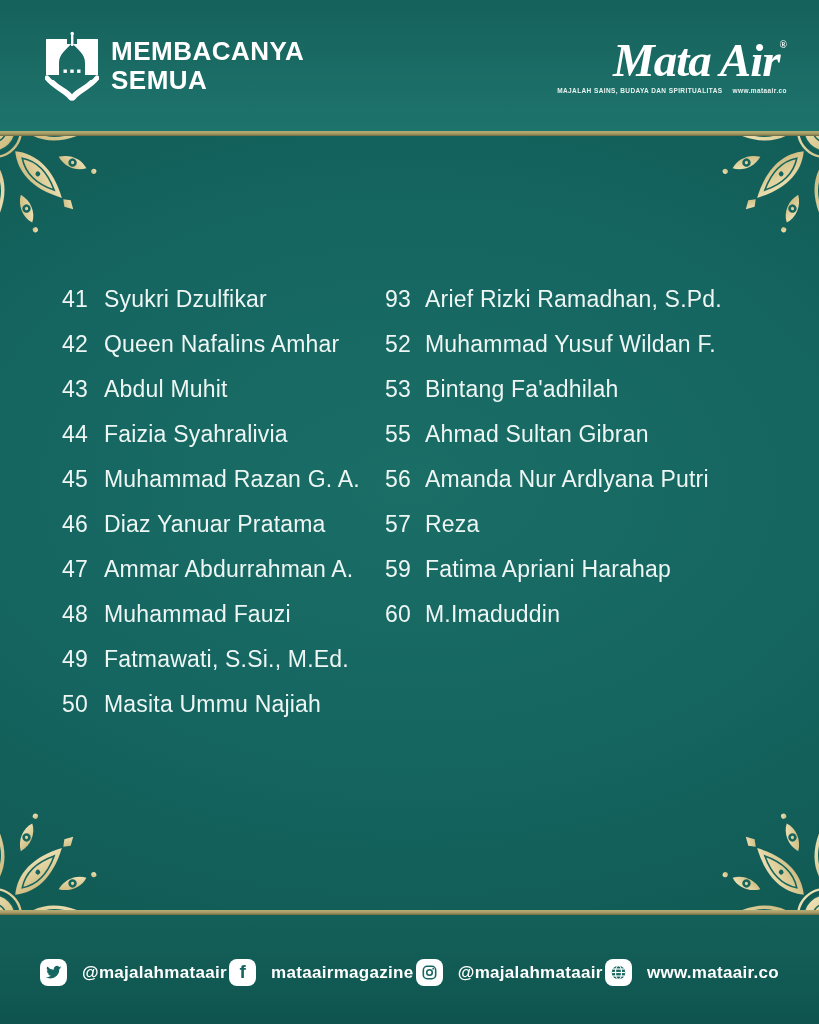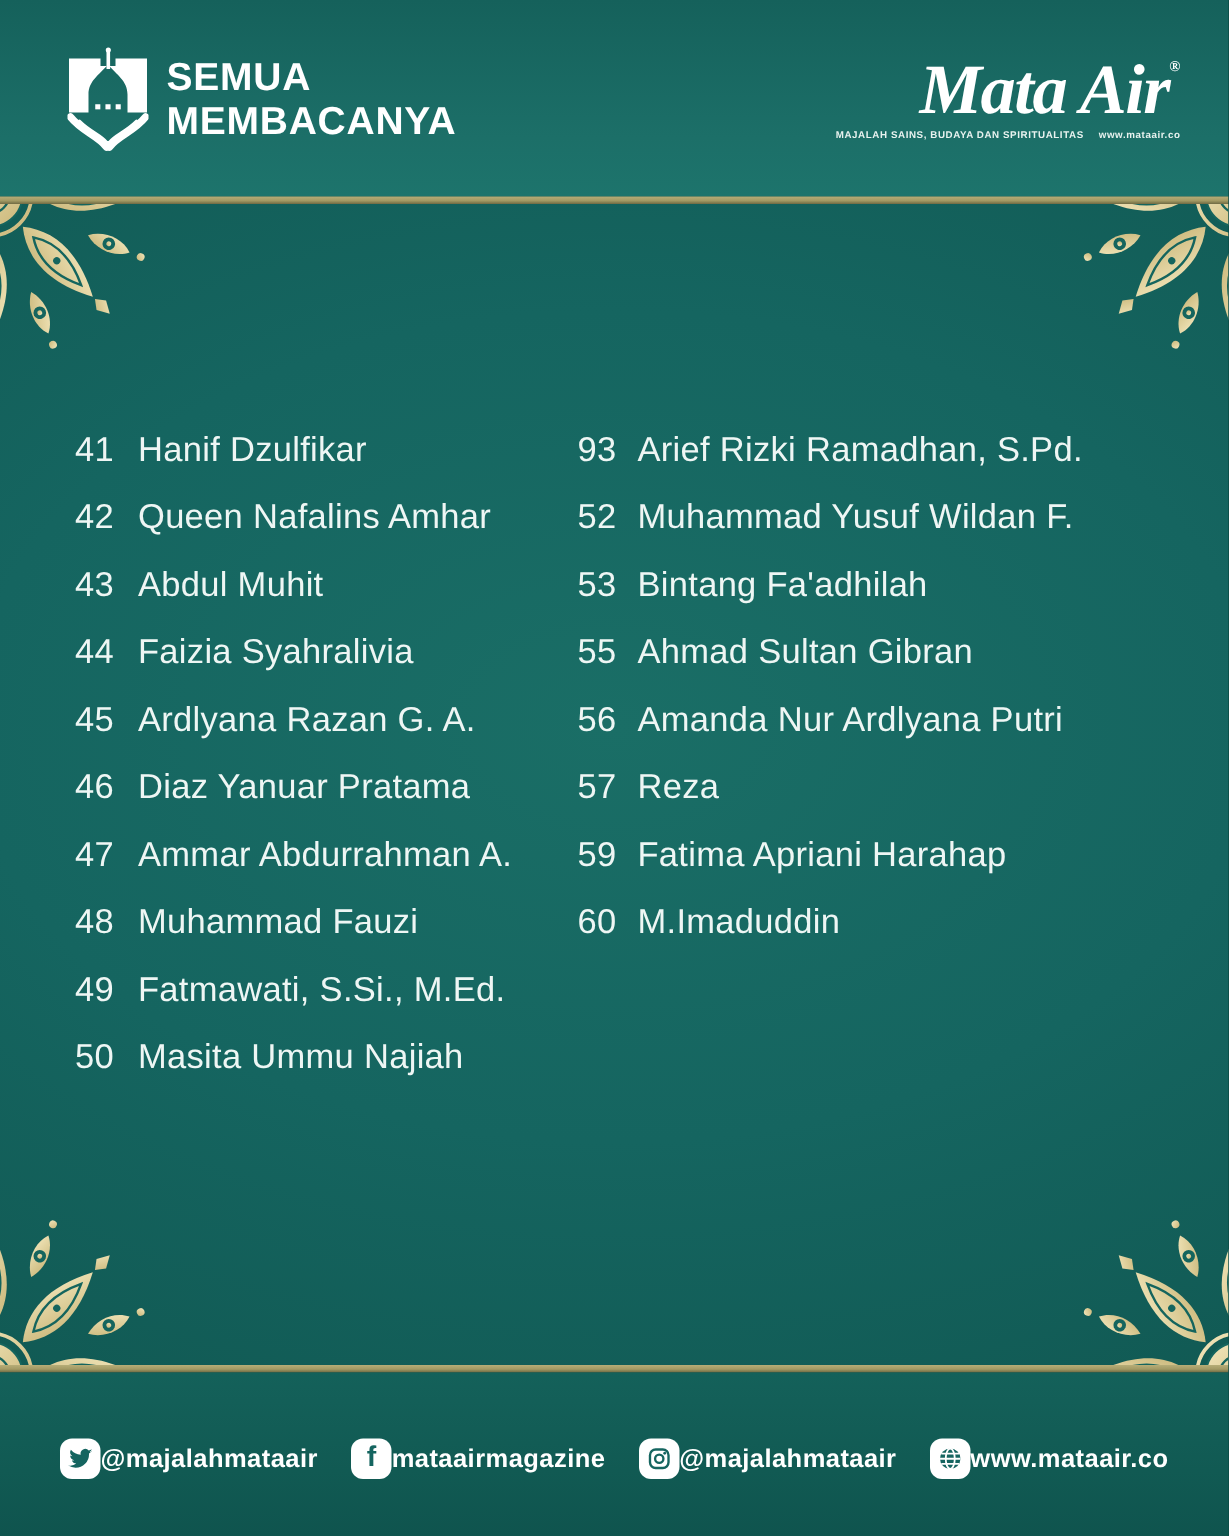--- a/index.html
+++ b/index.html
@@ -37,31 +37,31 @@
   .mandala.tl{left:-126px;top:-126px;}
   .mandala.tr{right:-126px;top:-126px;}
   .mandala.bl{left:-126px;bottom:-126px;}
   .mandala.br{right:-126px;bottom:-126px;}
   
   .list{position:relative;display:flex;padding:141px 0 0 50px;box-sizing:border-box;}
   .lcol{width:335px;flex:0 0 auto;}
   .rcol{flex:1;}
   .row{display:flex;height:45px;line-height:45px;font-size:23px;letter-spacing:.2px;font-weight:500;color:#eef6f4;}
   .row .num{flex:0 0 auto;}
-  .lcol .num{width:42px;}
+  .lcol .num{width:42px;margin-left:12px;}
   .rcol .num{width:40px;}
   .row .nm{white-space:nowrap;}
   
   .footer{
     height:109px;display:flex;align-items:center;justify-content:space-between;
     padding:6px 40px 0 40px;box-sizing:border-box;
     background:linear-gradient(180deg,#14615a 0%,#115а52 60%,#0f544e 100%);
     background:linear-gradient(180deg,#14615a 0%,#115a53 60%,#0f544e 100%);
   }
-  .soc{display:flex;align-items:center;}
+  .soc{display:flex;align-items:center;gap:15px;}
   .soc-ic{
     width:27px;height:27px;border-radius:8px;background:#ffffff;flex:0 0 auto;
     display:flex;align-items:center;justify-content:center;
   }
   .soc-label{font-size:17px;font-weight:700;letter-spacing:.3px;color:#ffffff;white-space:nowrap;}
   .fb-f{font-size:19px;font-weight:800;color:#156560;line-height:1;transform:translateY(-1px);}
 </style>
 </head>
 <body>
 
@@ -214,22 +214,22 @@
         <rect x="18.5" y="38.5" width="3.4" height="3.4" fill="#ffffff"></rect>
         <rect x="25.3" y="38.5" width="3.4" height="3.4" fill="#ffffff"></rect>
         <rect x="32.1" y="38.5" width="3.4" height="3.4" fill="#ffffff"></rect>
         <path d="M2,47 C10,57 20,59 26,67" fill="none" stroke="#ffffff" stroke-width="5" stroke-linecap="round"></path>
         <path d="M52,47 C44,57 34,59 28,67" fill="none" stroke="#ffffff" stroke-width="5" stroke-linecap="round"></path>
         <path d="M8,50 C15,57 22,59 26,64" fill="none" stroke="#ffffff" stroke-width="2.4" stroke-linecap="round"></path>
         <path d="M46,50 C39,57 32,59 28,64" fill="none" stroke="#ffffff" stroke-width="2.4" stroke-linecap="round"></path>
         <path d="M24,63 L27,70 L30,63 Z" fill="#ffffff"></path>
       </svg>
       <div class="brand-title">
+        <div>MEMBACANYA</div>
         <div>SEMUA</div>
-        <div>MEMBACANYA</div>
       </div>
     </div>
     <div class="mataair">
       <div class="mataair-name">
         <span>Mata Air</span><sup>®</sup>
       </div>
       <div class="mataair-sub">
         <span>MAJALAH SAINS, BUDAYA DAN SPIRITUALITAS</span>
         <span>www.mataair.co</span>
       </div>
@@ -249,37 +249,37 @@
         <use href="#mandala-g"></use>
       </svg>
     <svg class="mandala br" viewBox="-120 -120 240 240">
         <use href="#mandala-g"></use>
       </svg>
 
     <div class="list">
       <div class="lcol">
         <div class="row">
             <span class="num">41</span>
-            <span class="nm">Hanif Dzulfikar</span>
+            <span class="nm">Syukri Dzulfikar</span>
           </div>
         <div class="row">
             <span class="num">42</span>
             <span class="nm">Queen Nafalins Amhar</span>
           </div>
         <div class="row">
             <span class="num">43</span>
             <span class="nm">Abdul Muhit</span>
           </div>
         <div class="row">
             <span class="num">44</span>
             <span class="nm">Faizia Syahralivia</span>
           </div>
         <div class="row">
             <span class="num">45</span>
-            <span class="nm">Ardlyana Razan G. A.</span>
+            <span class="nm">Muhammad Razan G. A.</span>
           </div>
         <div class="row">
             <span class="num">46</span>
             <span class="nm">Diaz Yanuar Pratama</span>
           </div>
         <div class="row">
             <span class="num">47</span>
             <span class="nm">Ammar Abdurrahman A.</span>
           </div>
         <div class="row">

